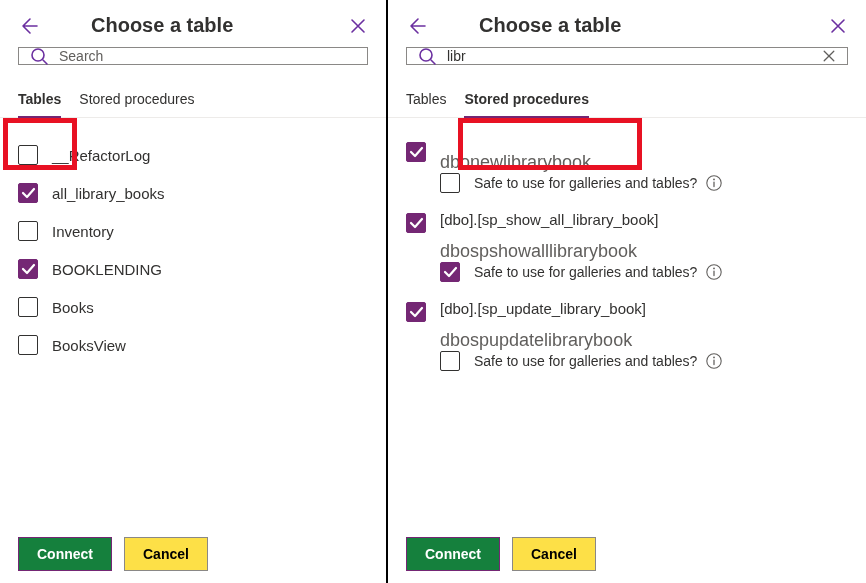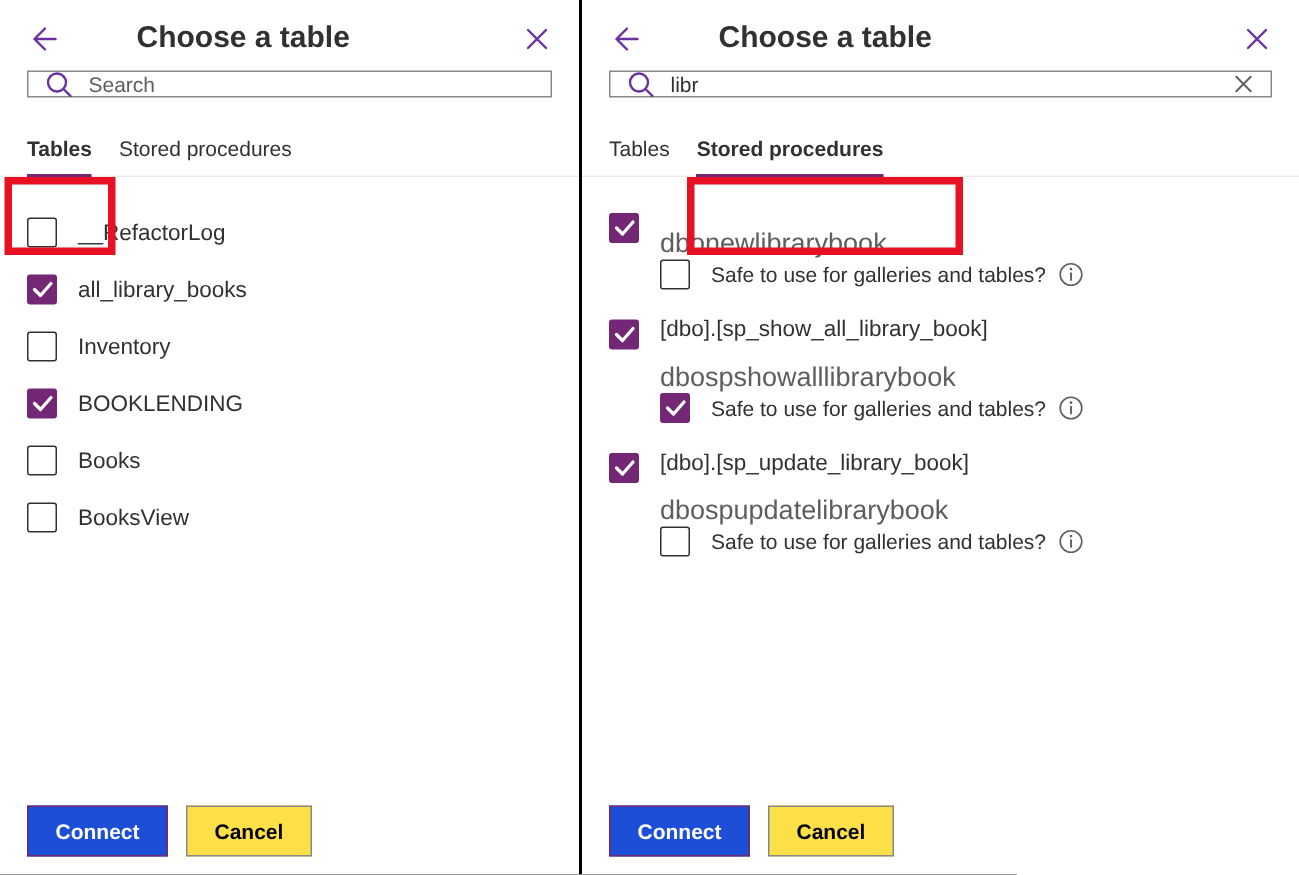--- a/index.html
+++ b/index.html
@@ -162,21 +162,21 @@
     font-size:14px;
     font-weight:600;
     cursor:pointer;
     border:1px solid #8a8886;
     background:#fde047;
     display:inline-flex;
     align-items:center;
     justify-content:center;
   }
   .btn.primary {
-    background:#1d4ed8;
+    background:#15803d;
     border-color:#742774;
     color:#fff;
   }
 
   svg { pointer-events:none; }
 </style>
 </head>
 <body>
 
 <svg width="0" height="0" style="position:absolute">

